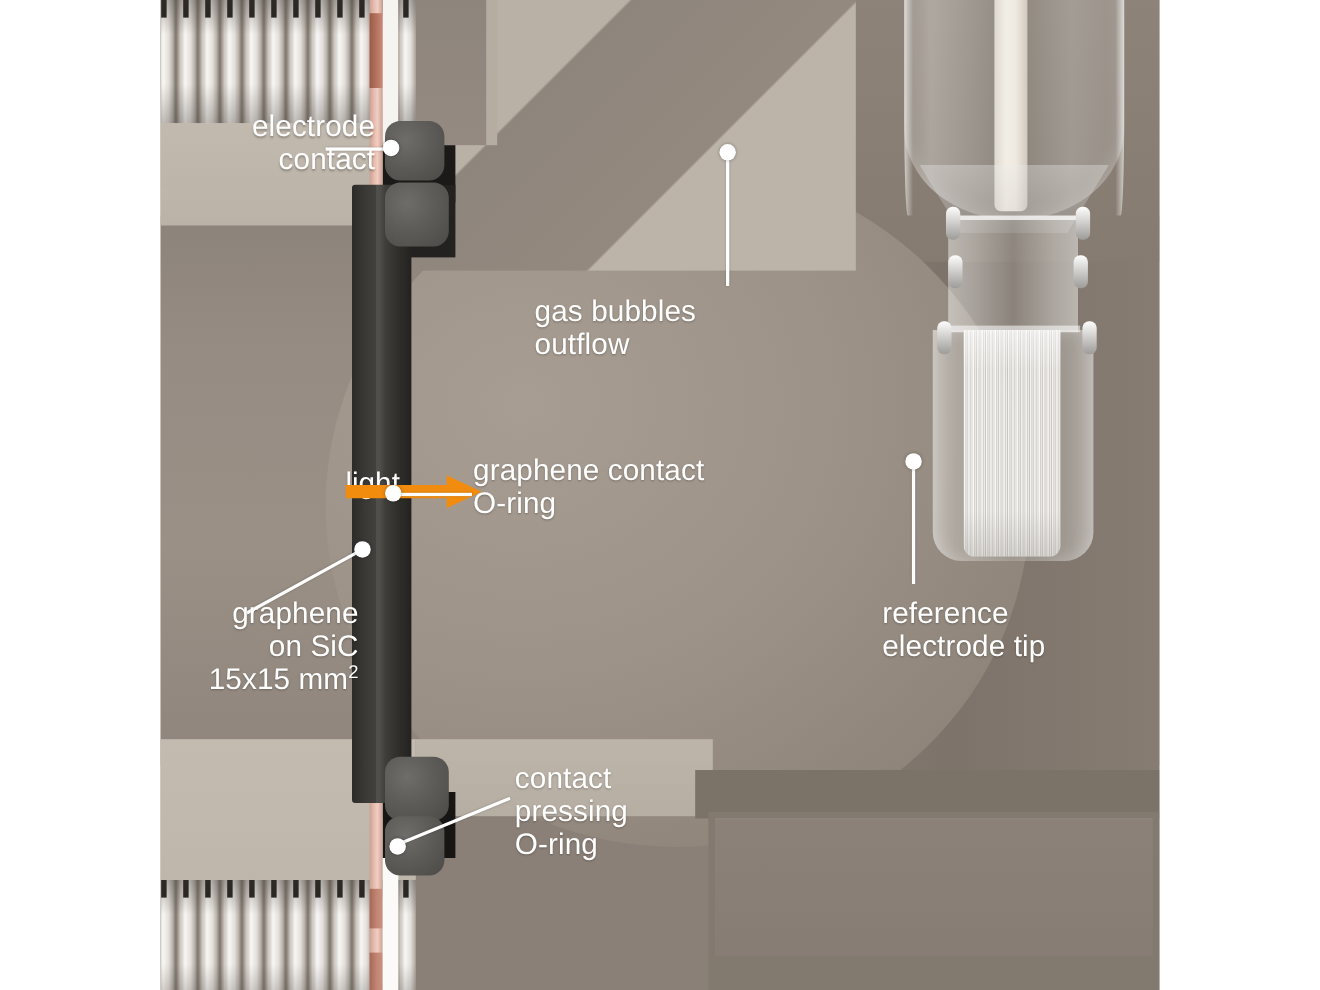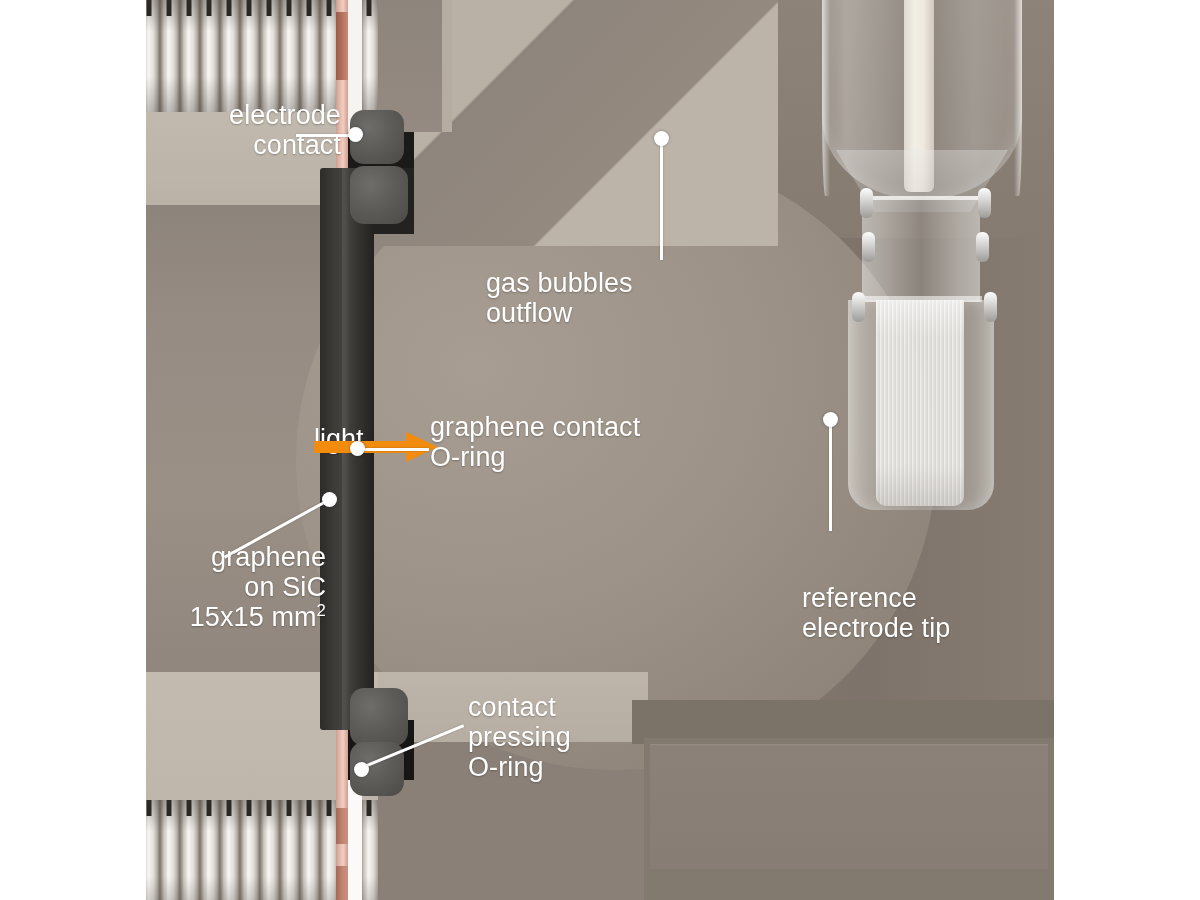--- a/index.html
+++ b/index.html
@@ -239,18 +239,18 @@
         <div class="leader" style="left: 180px; top: 500px; width: 116.362px; height: 3px; transform-origin: 0px 50%; transform: rotate(151.232deg);"></div>
         <div class="dot" style="left: 176px; top: 492px;"></div>
         <div class="label right" style="left: 0px; top: 542px; width: 180px;">graphene<br>on SiC<br>15x15 mm<sup>2</sup></div>
         <div class="leader" style="left: 216px; top: 766px; width: 110.309px; height: 3px; transform-origin: 0px 50%; transform: rotate(-22.3801deg);"></div>
         <div class="dot" style="left: 208px; top: 762px;"></div>
         <div class="label" style="left: 322px; top: 692px; width: 240px;">contact
 pressing
 O-ring</div>
         <div class="leader" style="left: 683px; top: 421px; width: 3px; height: 110px;"></div>
         <div class="dot" style="left: 677px; top: 412px;"></div>
-        <div class="label" style="left: 656px; top: 542px; width: 300px; margin-top: 41px;">reference
+        <div class="label" style="left: 656px; top: 542px; width: 300px;">reference
 electrode tip</div>
       </div>
 
   </div>
 </div>
 
 </body></html>

